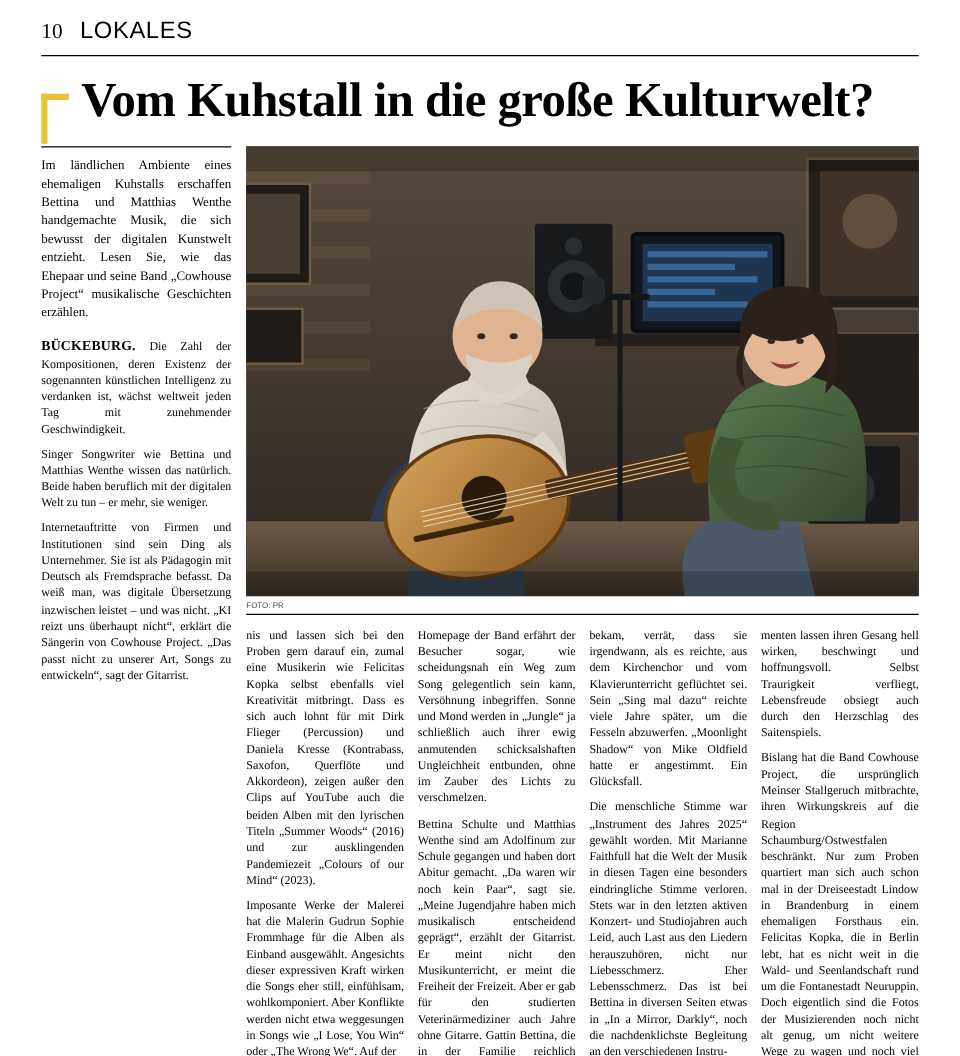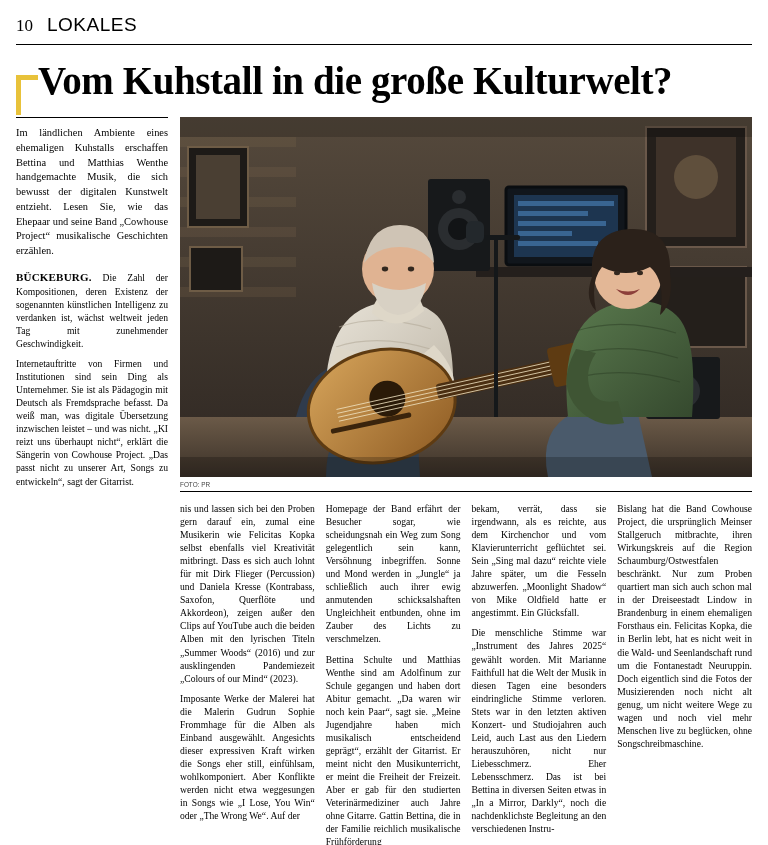--- a/index.html
+++ b/index.html
@@ -13,21 +13,21 @@
     height: 845px;
     font-family: "Liberation Serif", serif;
     color: #000;
     overflow: hidden;
   }
   .page {
     position: relative;
     width: 768px;
     height: 766px;
     background: #fff;
-    padding: 0 16px;
+    padding: 0 33px;
   }
 
   
   .masthead {
     display: flex;
     align-items: baseline;
     gap: 14px;
     padding: 14px 0 8px 0;
   }
   .page-number {
@@ -46,21 +46,21 @@
     border: 0;
     border-top: 1.2px solid #000;
     margin: 0 0 12px 0;
   }
 
   
   .headline-wrap {
     position: relative;
     display: flex;
     align-items: flex-start;
-    gap: 0;
+    gap: 10px;
     padding: 4px 0 2px 0;
   }
   .corner-mark {
     width: 22px;
     height: 40px;
     border-left: 5px solid #e8c23a;
     border-top: 5px solid #e8c23a;
     margin-top: 14px;
     flex: 0 0 auto;
   }
@@ -191,20 +191,21 @@
 
   <div class="content">
 
     <div class="col-left">
       <hr class="byline-rule">
       <p class="lead">Im ländlichen Ambiente eines ehemaligen Kuhstalls erschaffen Bettina und Matthias Wenthe handgemachte Musik, die sich bewusst der digitalen Kunstwelt entzieht. Lesen Sie, wie das Ehepaar und seine Band „Cowhouse Project“ musikalische Geschichten erzählen.</p>
 
       <p class="body">
         <span class="dropcapword">BÜCKEBURG.</span><span> Die Zahl der Kompositionen, deren Existenz der sogenannten künstlichen Intelligenz zu verdanken ist, wächst weltweit jeden Tag mit zunehmender Geschwindigkeit.</span>
       </p>
+      <p class="body">Singer Songwriter wie Bettina und Matthias Wenthe wissen das natürlich. Beide haben beruflich mit der digitalen Welt zu tun – er mehr, sie weniger.</p>
       <p class="body">Internetauftritte von Firmen und Institutionen sind sein Ding als Unternehmer. Sie ist als Pädagogin mit Deutsch als Fremdsprache befasst. Da weiß man, was digitale Übersetzung inzwischen leistet – und was nicht. „KI reizt uns überhaupt nicht“, erklärt die Sängerin von Cowhouse Project. „Das passt nicht zu unserer Art, Songs zu entwickeln“, sagt der Gitarrist.</p>
     </div>
 
     <div class="col-right">
       <div class="photo">
         <svg viewBox="0 0 580 360" preserveAspectRatio="xMidYMid slice">
           <defs>
             <linearGradient id="wall" x1="0" y1="0" x2="0" y2="1">
               <stop offset="0%" stop-color="#55493c"></stop>
               <stop offset="100%" stop-color="#2e2722"></stop>
@@ -348,19 +349,20 @@
         </div>
         <div class="bcol">
           <p>Homepage der Band erfährt der Besucher sogar, wie scheidungsnah ein Weg zum Song gelegentlich sein kann, Versöhnung inbegriffen. Sonne und Mond werden in „Jungle“ ja schließlich auch ihrer ewig anmutenden schicksalshaften Ungleichheit entbunden, ohne im Zauber des Lichts zu verschmelzen.</p>
           <p>Bettina Schulte und Matthias Wenthe sind am Adolfinum zur Schule gegangen und haben dort Abitur gemacht. „Da waren wir noch kein Paar“, sagt sie. „Meine Jugendjahre haben mich musikalisch entscheidend geprägt“, erzählt der Gitarrist. Er meint nicht den Musikunterricht, er meint die Freiheit der Freizeit. Aber er gab für den studierten Veterinärmediziner auch Jahre ohne Gitarre. Gattin Bettina, die in der Familie reichlich musikalische Frühförderung</p>
         </div>
         <div class="bcol">
           <p>bekam, verrät, dass sie irgendwann, als es reichte, aus dem Kirchenchor und vom Klavierunterricht geflüchtet sei. Sein „Sing mal dazu“ reichte viele Jahre später, um die Fesseln abzuwerfen. „Moonlight Shadow“ von Mike Oldfield hatte er angestimmt. Ein Glücksfall.</p>
           <p>Die menschliche Stimme war „Instrument des Jahres 2025“ gewählt worden. Mit Marianne Faithfull hat die Welt der Musik in diesen Tagen eine besonders eindringliche Stimme verloren. Stets war in den letzten aktiven Konzert- und Studiojahren auch Leid, auch Last aus den Liedern herauszuhören, nicht nur Liebesschmerz. Eher Lebensschmerz. Das ist bei Bettina in diversen Seiten etwas in „In a Mirror, Darkly“, noch die nachdenklichste Begleitung an den verschiedenen Instru-</p>
         </div>
         <div class="bcol">
+          <p>menten lassen ihren Gesang hell wirken, beschwingt und hoffnungsvoll. Selbst Traurigkeit verfliegt, Lebensfreude obsiegt auch durch den Herzschlag des Saitenspiels.</p>
           <p>Bislang hat die Band Cowhouse Project, die ursprünglich Meinser Stallgeruch mitbrachte, ihren Wirkungskreis auf die Region Schaumburg/Ostwestfalen beschränkt. Nur zum Proben quartiert man sich auch schon mal in der Dreiseestadt Lindow in Brandenburg in einem ehemaligen Forsthaus ein. Felicitas Kopka, die in Berlin lebt, hat es nicht weit in die Wald- und Seenlandschaft rund um die Fontanestadt Neuruppin. Doch eigentlich sind die Fotos der Musizierenden noch nicht alt genug, um nicht weitere Wege zu wagen und noch viel mehr Menschen live zu beglücken, ohne Songschreibmaschine.</p>
         </div>
       </div>
     </div>
   </div>
 
 </div>
 
 </body></html>

